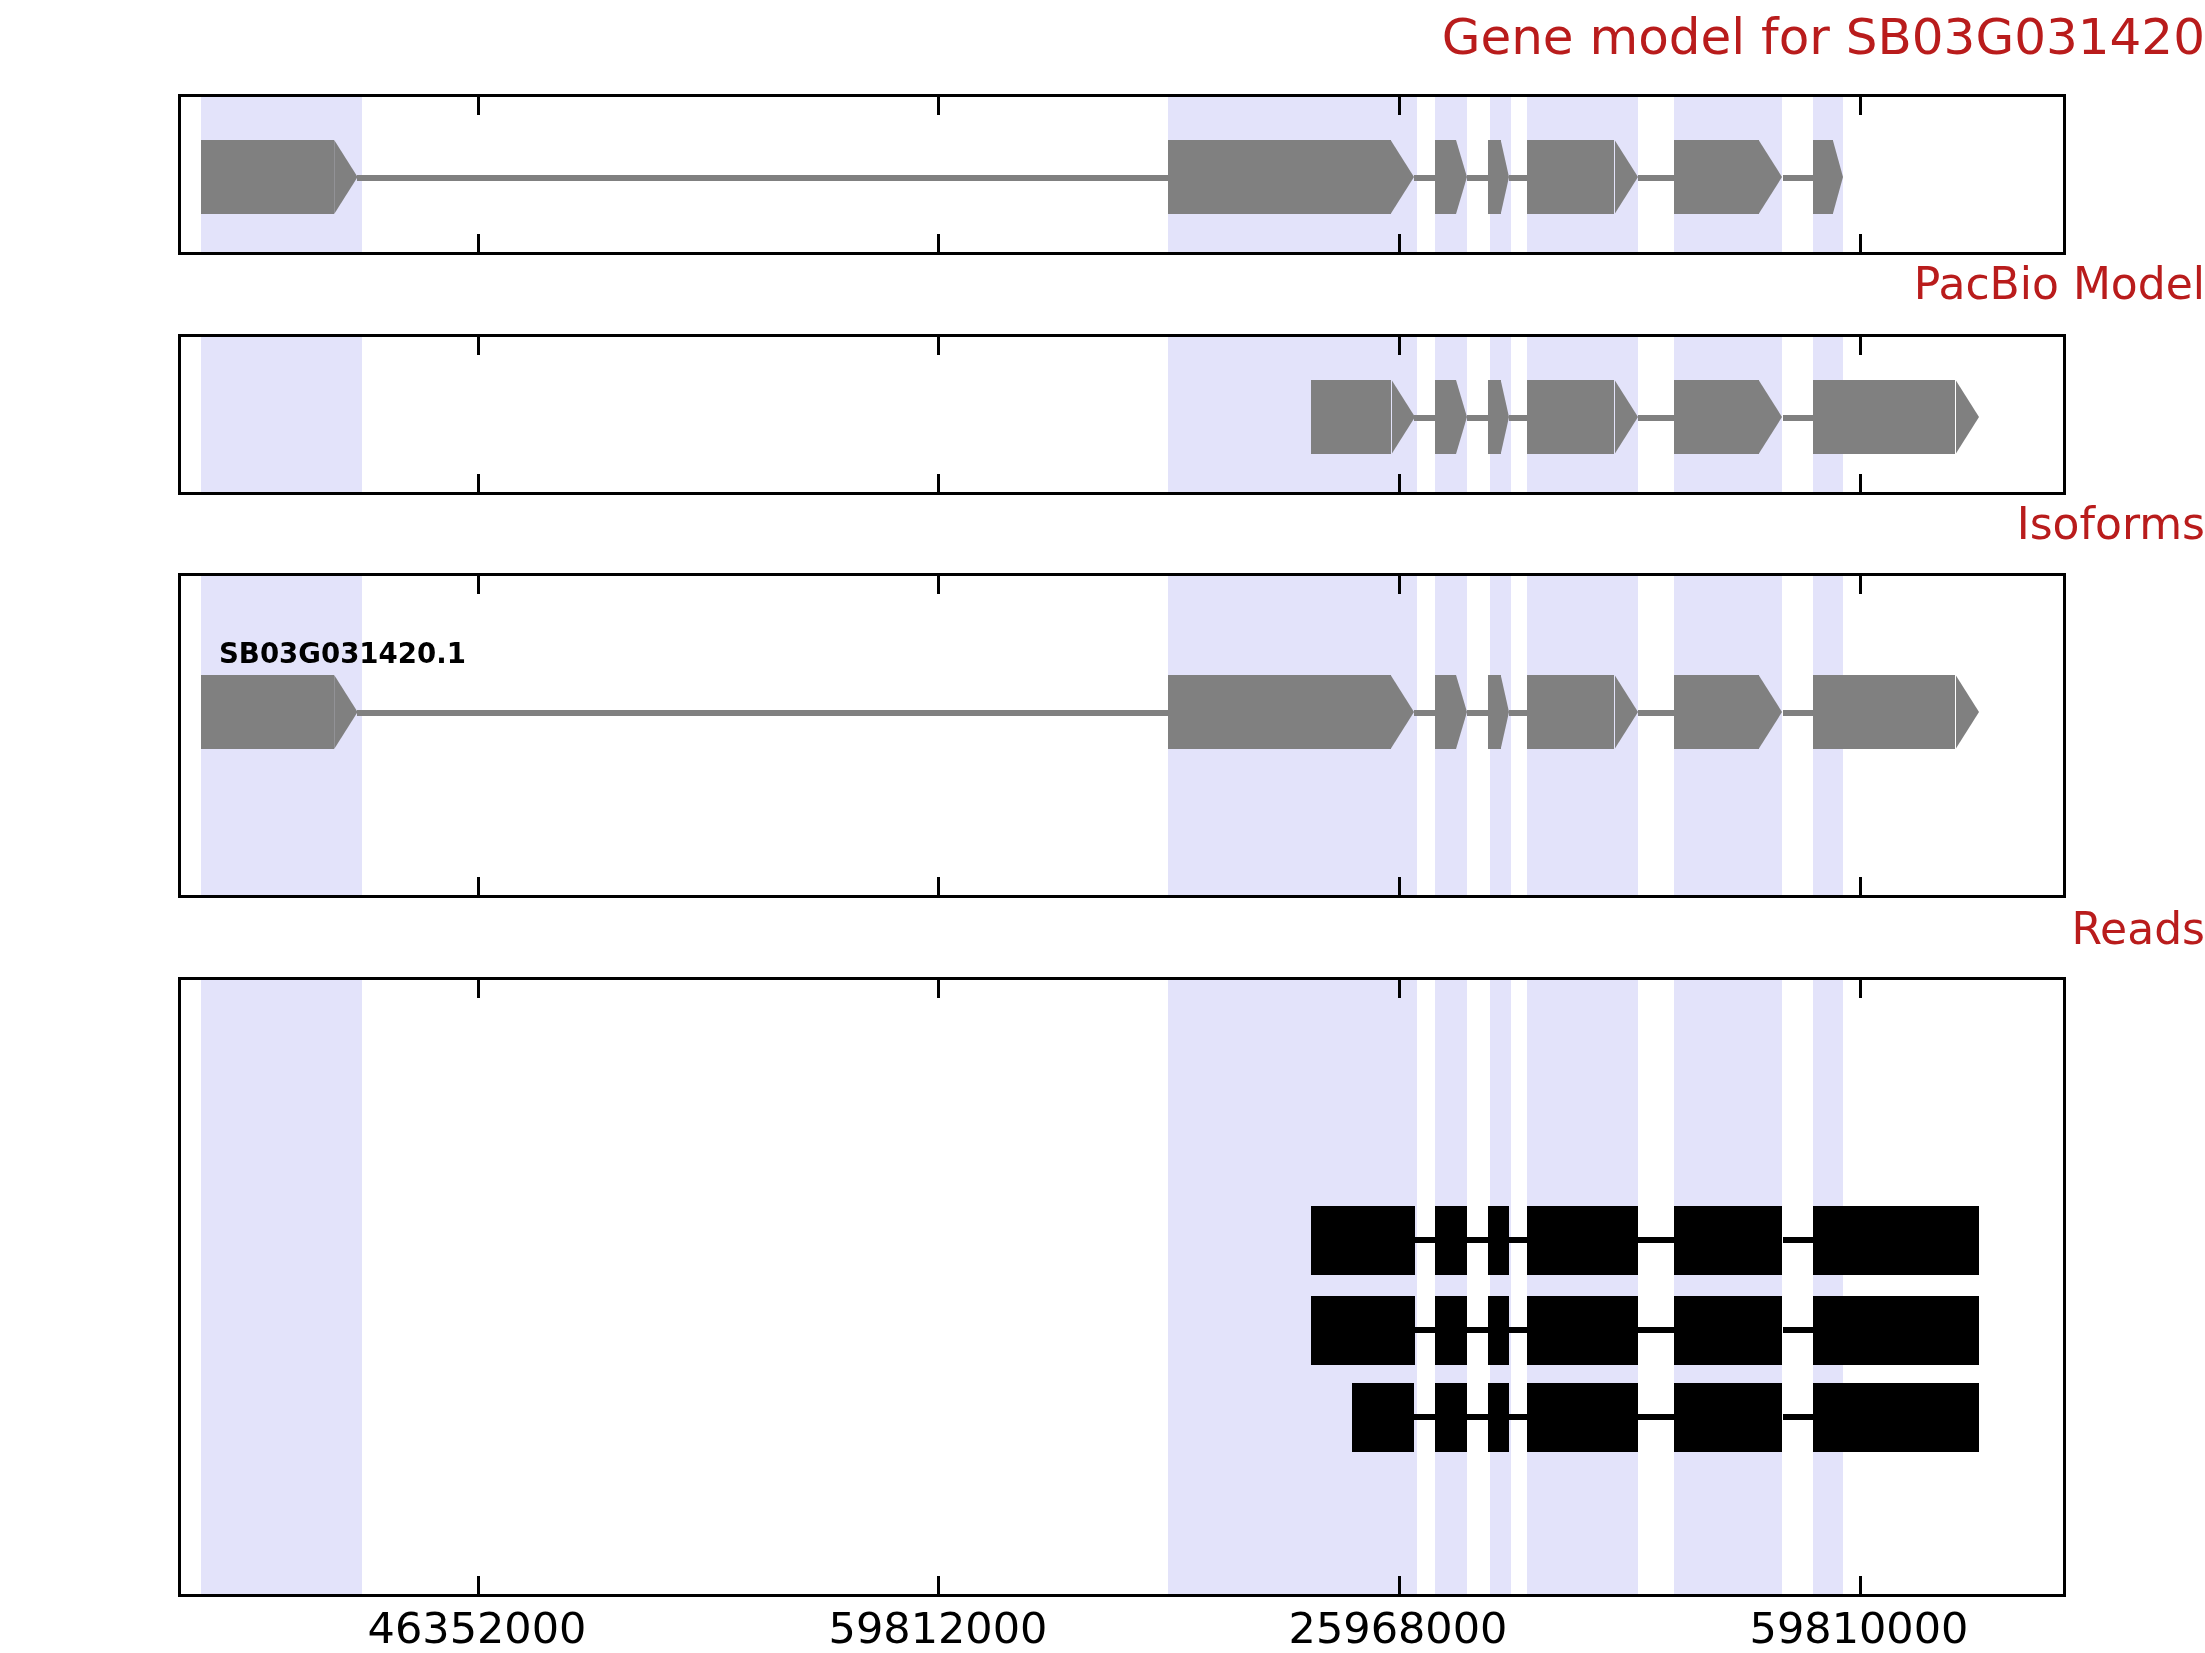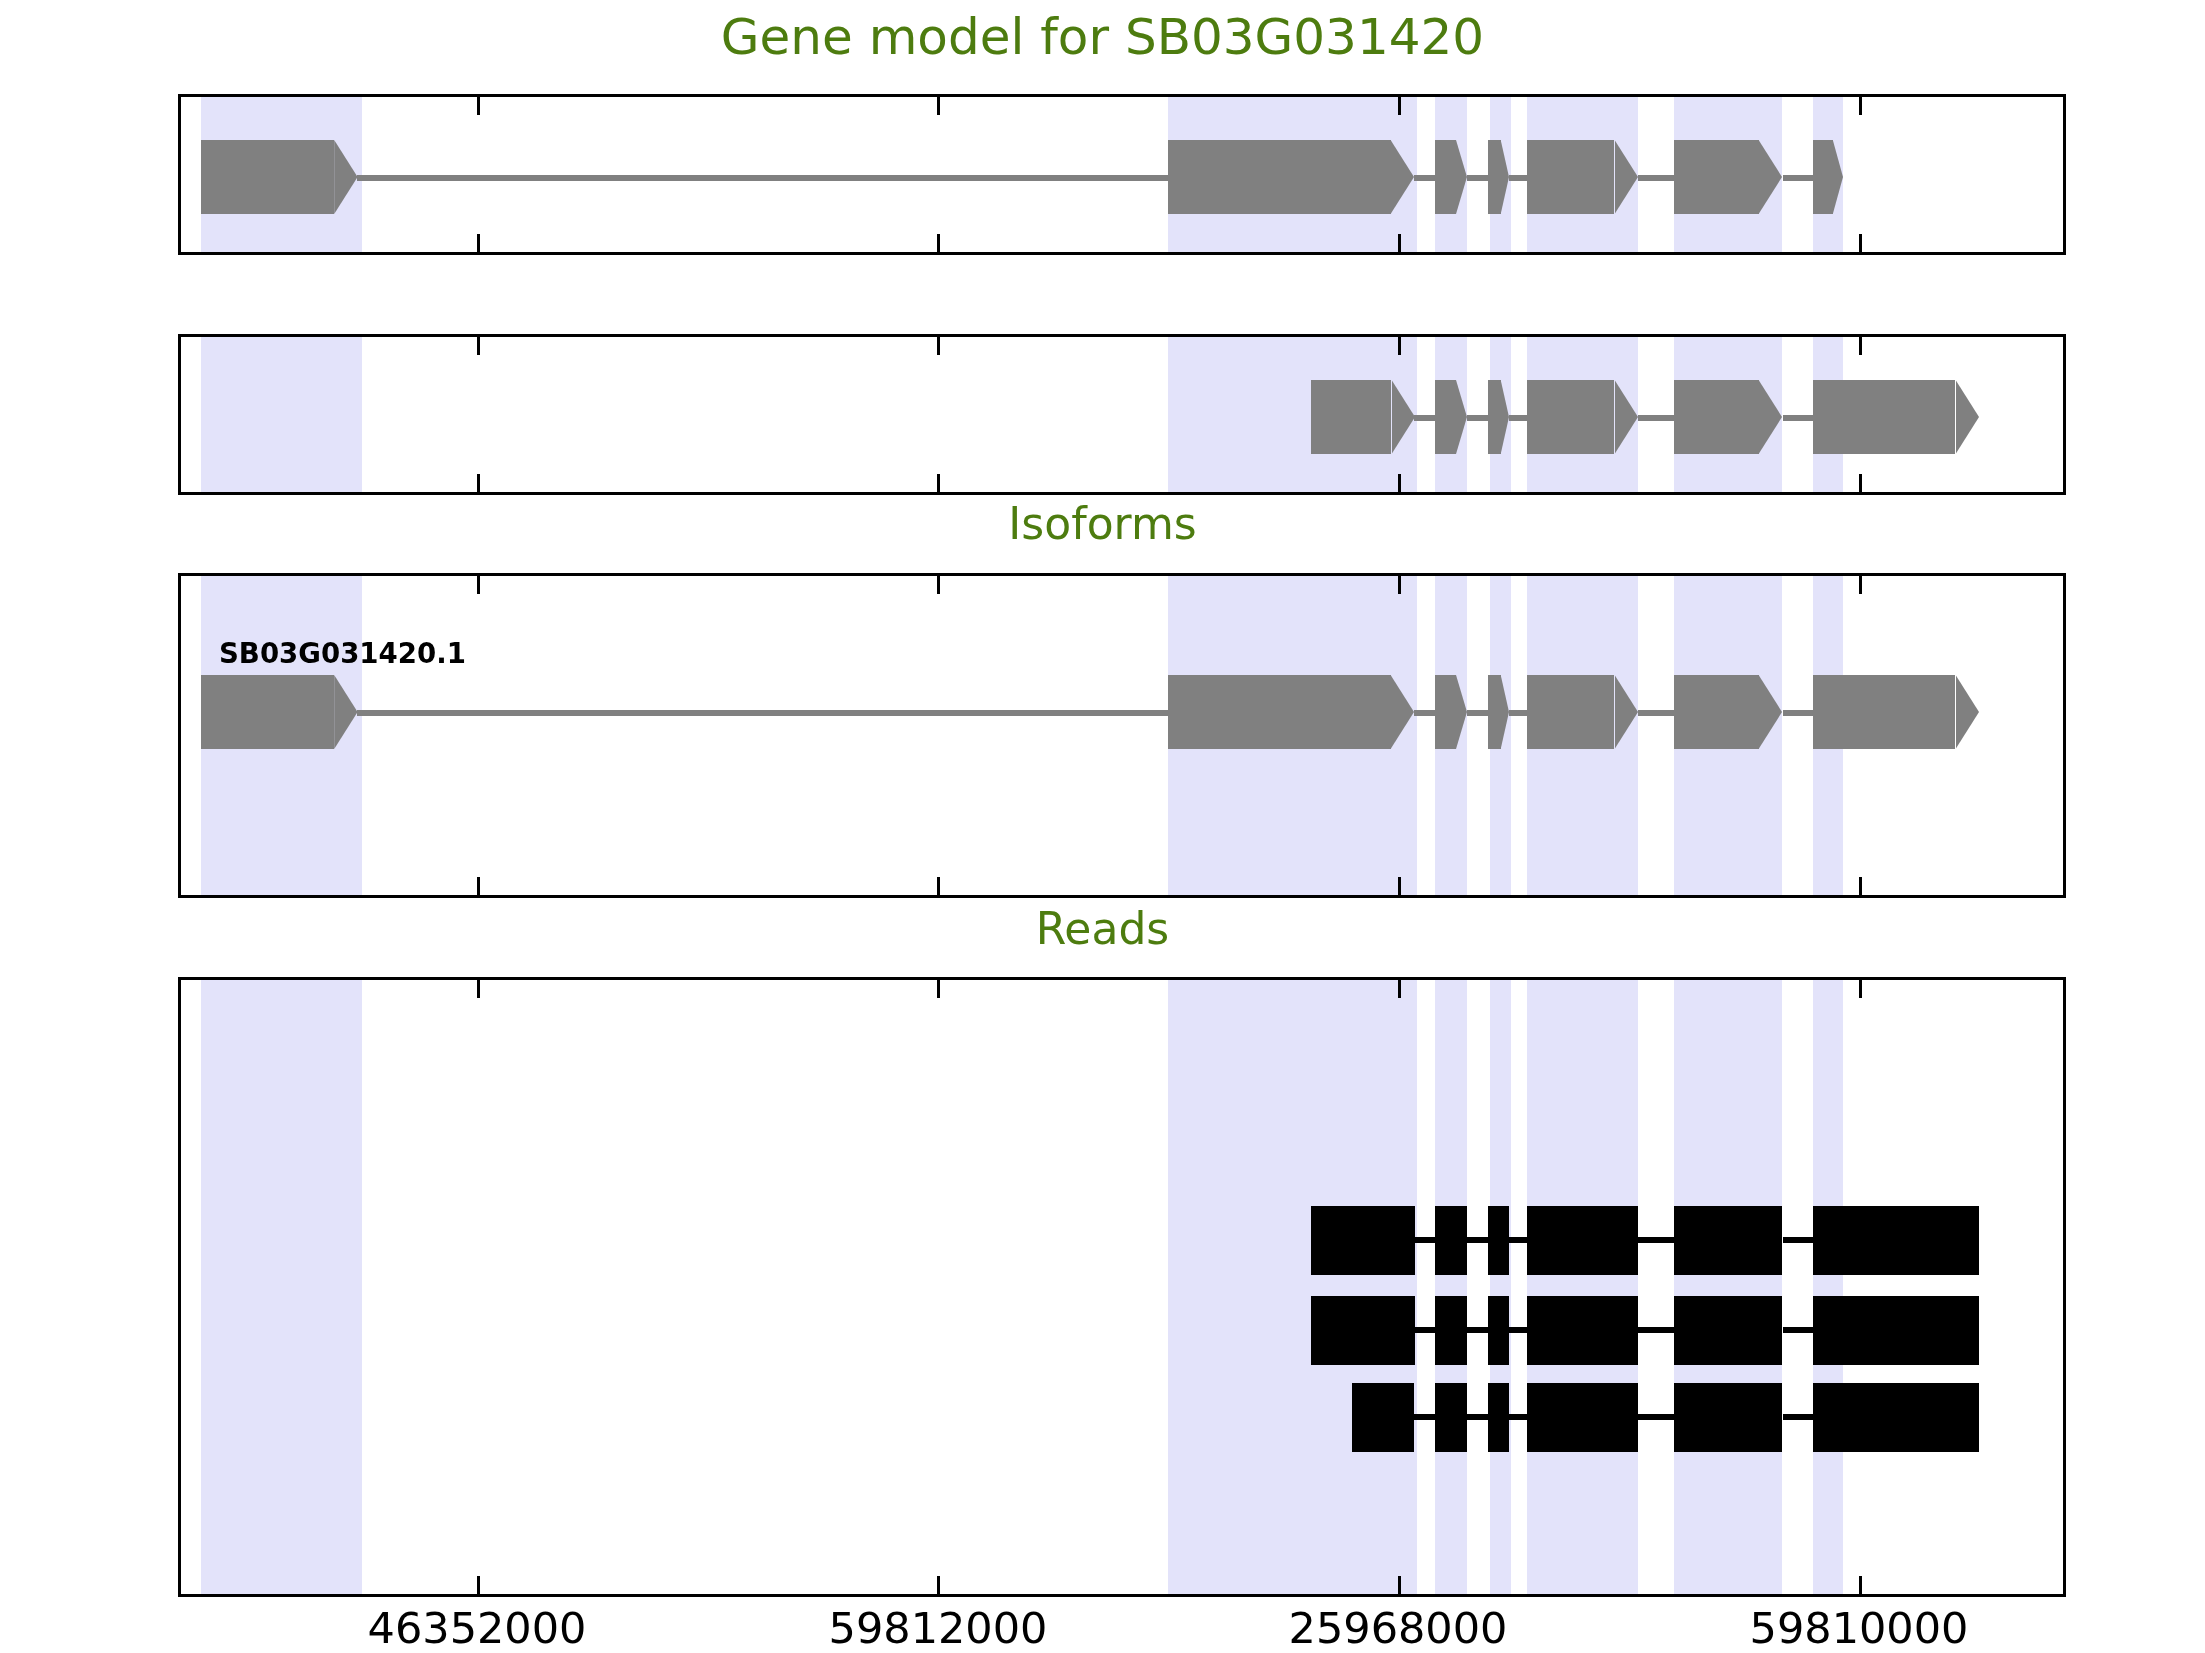--- a/index.html
+++ b/index.html
@@ -11,23 +11,23 @@
   }
   #stage {
     position: relative;
     width: 2205px; height: 1654px;
     overflow: hidden;
   }
 
   .panel-title {
     position: absolute;
     width: 100%;
-    text-align: center;
+    text-align: right;
     font-family: "DejaVu Sans", sans-serif;
-    color: #4d7c0f;
+    color: #b91c1c;
     white-space: nowrap;
     line-height: 1;
   }
   .title-main  { font-size: 50px; }
   .title-sub   { font-size: 44px; }
 
   .axes {
     position: absolute;
     border: 3.4px solid #000000;
     background: #ffffff;
@@ -150,20 +150,21 @@
       </div>
       <div class="exon arrow" style="left: 1493px; top: 43px; width: 108px; height: 74px;">
         <div class="body" style="width: 85px;"></div>
         <div class="head" style="width: 23.4px;"></div>
       </div>
       <div class="exon arrow" style="left: 1632px; top: 43px; width: 30px; height: 74px;">
         <div class="body" style="width: 20px;"></div>
         <div class="head" style="width: 10.2px;"></div>
       </div>
     </div>
+    <div class="panel-title title-sub" style="top: 262px;">PacBio Model</div>
     <div class="axes" id="axes-pacbio_model" style="left: 178px; top: 334px; width: 1888px; height: 161px;">
       <div class="hl-band" style="left: 19.6px; width: 161px;"></div>
       <div class="hl-band" style="left: 987px; width: 249px;"></div>
       <div class="hl-band" style="left: 1254px; width: 32px;"></div>
       <div class="hl-band" style="left: 1309px; width: 21px;"></div>
       <div class="hl-band" style="left: 1346px; width: 111px;"></div>
       <div class="hl-band" style="left: 1493px; width: 108px;"></div>
       <div class="hl-band" style="left: 1632px; width: 30px;"></div>
       <div class="tick-mark tick-top" style="left: 296px;"></div>
       <div class="tick-mark tick-bottom" style="left: 296px;"></div>

